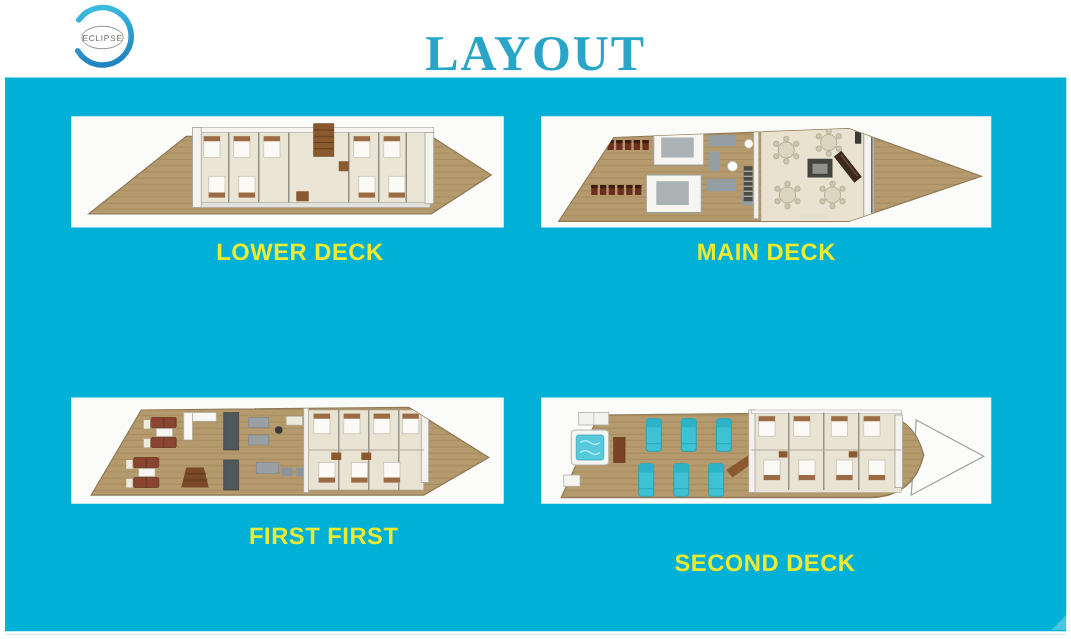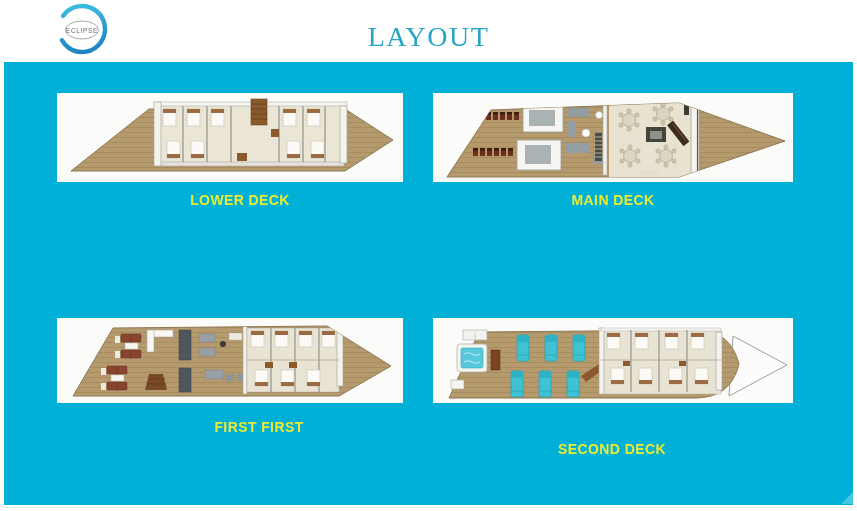--- a/index.html
+++ b/index.html
@@ -6,32 +6,32 @@
     --panel:#00b0d6;
     --label:#eceb33;
     --title:#29a6c7;
     --card:#fbfbfa;
   }
   html,body{margin:0;padding:0;background:#ffffff;}
   .page{position:relative;width:857px;height:511px;background:#ffffff;overflow:hidden;
         font-family:"Liberation Sans", sans-serif;}
   .logo{position:absolute;left:55px;top:2px;width:54px;height:54px;}
   .page-title{position:absolute;left:0;top:22px;width:100%;text-align:center;
-      font-family:"Liberation Serif", serif;font-size:28px;font-weight:400;
+      font-family:"Liberation Serif", serif;font-size:40px;font-weight:700;
       color:var(--title);letter-spacing:1.5px;line-height:1.05;}
   .panel{position:absolute;left:4px;right:4px;top:62px;bottom:6px;background:var(--panel);}
   .bottom-line{position:absolute;left:4px;right:4px;top:507px;height:1px;background:#e7e7e3;}
   .card{position:absolute;background:var(--card);}
   .card svg{display:block;width:100%;height:100%;}
   .card-lower {left:57px; top:93px; width:346px;height:89px;}
   .card-main  {left:433px;top:93px; width:360px;height:89px;}
   .card-first {left:57px; top:318px;width:346px;height:85px;}
   .card-second{left:433px;top:318px;width:360px;height:85px;}
   .deck-label{position:absolute;transform:translateX(-50%);color:var(--label);
-      font-weight:bold;font-size:14px;letter-spacing:.4px;white-space:nowrap;}
+      font-weight:bold;font-size:19px;letter-spacing:.4px;white-space:nowrap;}
   .lbl-lower {left:240px;top:192px;}
   .lbl-main  {left:613px;top:192px;}
   .lbl-first {left:259px;top:419px;}
   .lbl-second{left:612px;top:441px;}
   .corner-mark{position:absolute;left:841px;top:491px;width:0;height:0;
       border-left:13px solid transparent;border-bottom:13px solid rgba(255,255,255,.28);}
 </style>
 </head>
 <body>
 

